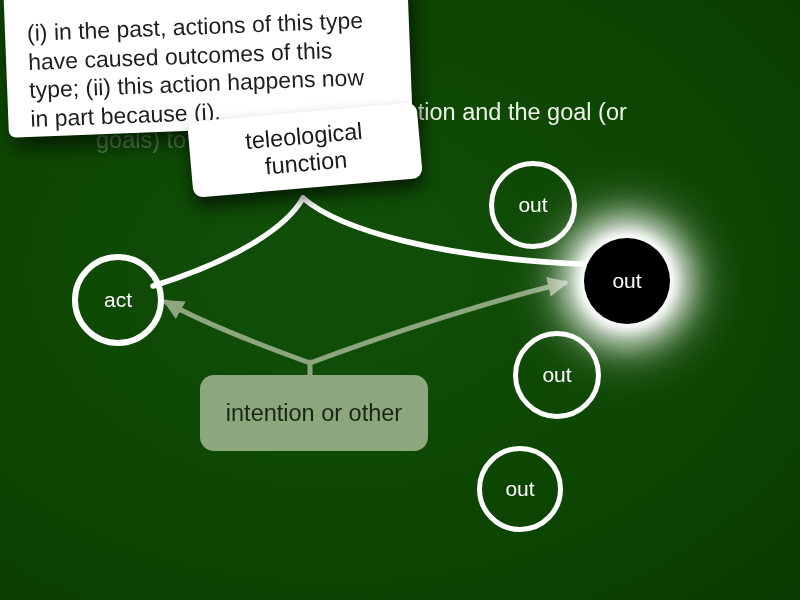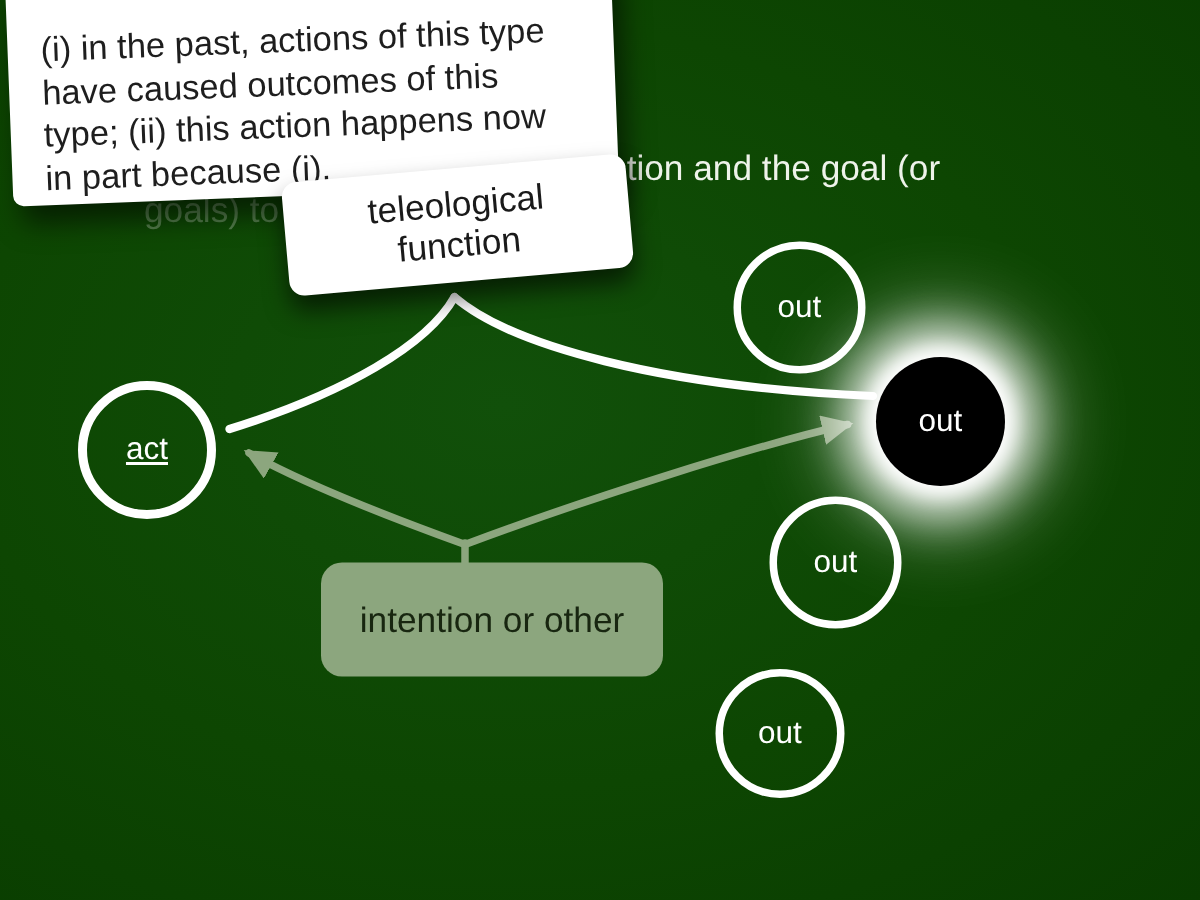--- a/index.html
+++ b/index.html
@@ -25,21 +25,21 @@
   
   .node{
     position:absolute;
     border-radius:50%;
     display:flex;align-items:center;justify-content:center;
     color:#FFFFFF;
     font-size:21px;
     z-index:3;
   }
   .ring{border:5px solid #FFFFFF;background:transparent;}
-  #node-act{left:52px;top:254px;width:80px;height:80px;border-width:6px;text-decoration:underline;}
+  #node-act{left:72px;top:254px;width:80px;height:80px;border-width:6px;}
   #node-out-top{left:489px;top:161px;width:78px;height:78px;}
   #node-out-main{
     left:584px;top:238px;width:86px;height:86px;
     background:#000000;
     box-shadow:0 0 12px 6px rgba(255,255,255,1),
                0 0 30px 20px rgba(255,255,255,0.85),
                0 0 52px 34px rgba(255,255,255,0.35);
   }
   #node-out-mid{left:513px;top:331px;width:78px;height:78px;}
   #node-out-bottom{left:477px;top:446px;width:76px;height:76px;}
@@ -68,21 +68,21 @@
     box-shadow:0 10px 16px rgba(0,0,0,0.6);
     z-index:4;
     color:#1A1A1A;
     font-size:23.5px;line-height:27px;
     display:flex;flex-direction:column;align-items:center;justify-content:center;
     text-align:center;
   }
   
   #intention-box{
     position:absolute;
-    left:214px;top:375px;width:228px;height:76px;
+    left:200px;top:375px;width:228px;height:76px;
     background:#8CA67E;
     border-radius:14px;
     z-index:4;
     color:#182610;
     font-size:23.5px;line-height:32px;
     display:flex;flex-direction:column;align-items:center;justify-content:center;
     text-align:center;
   }
 </style>
 </head>

